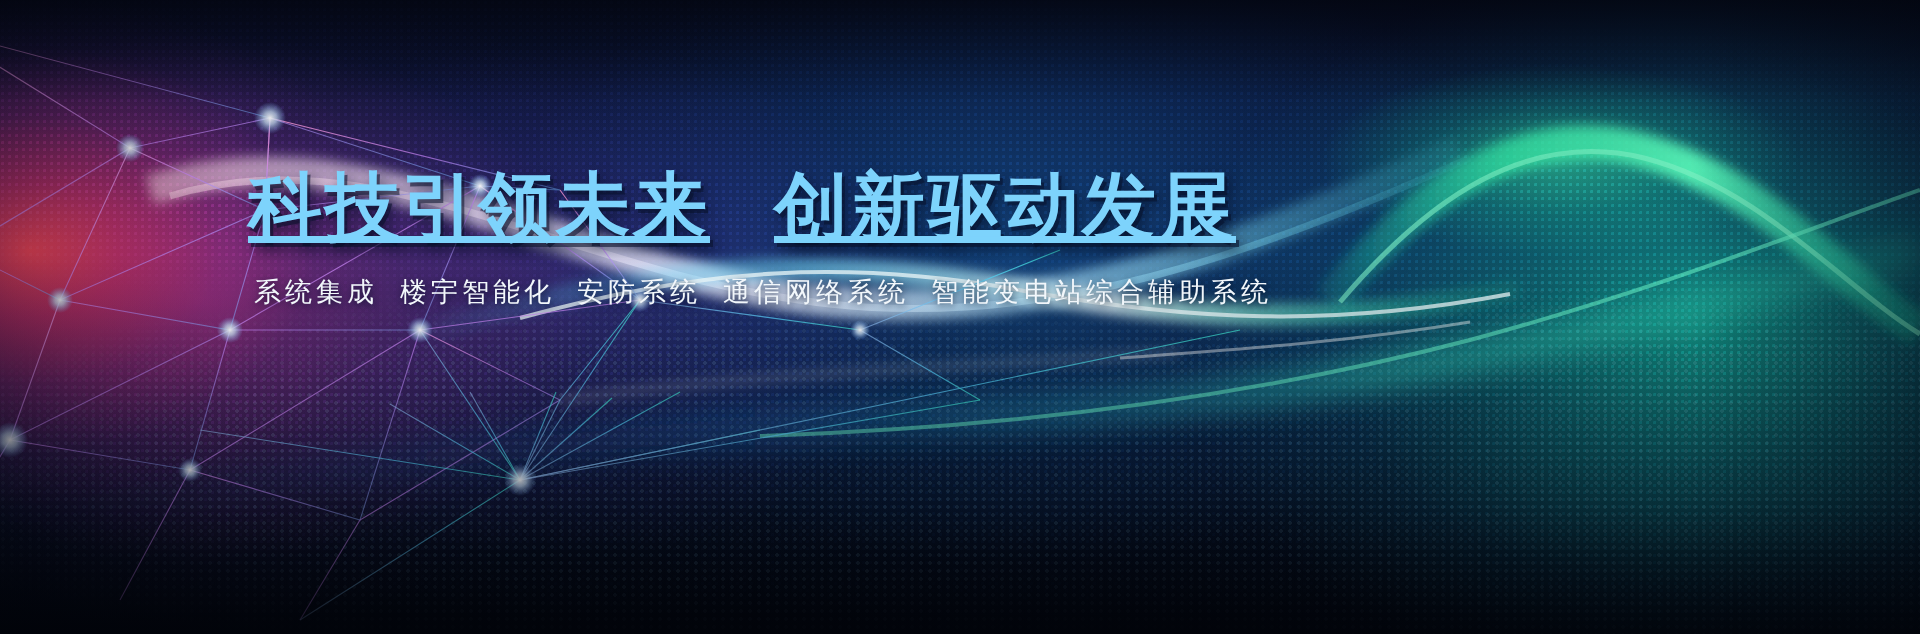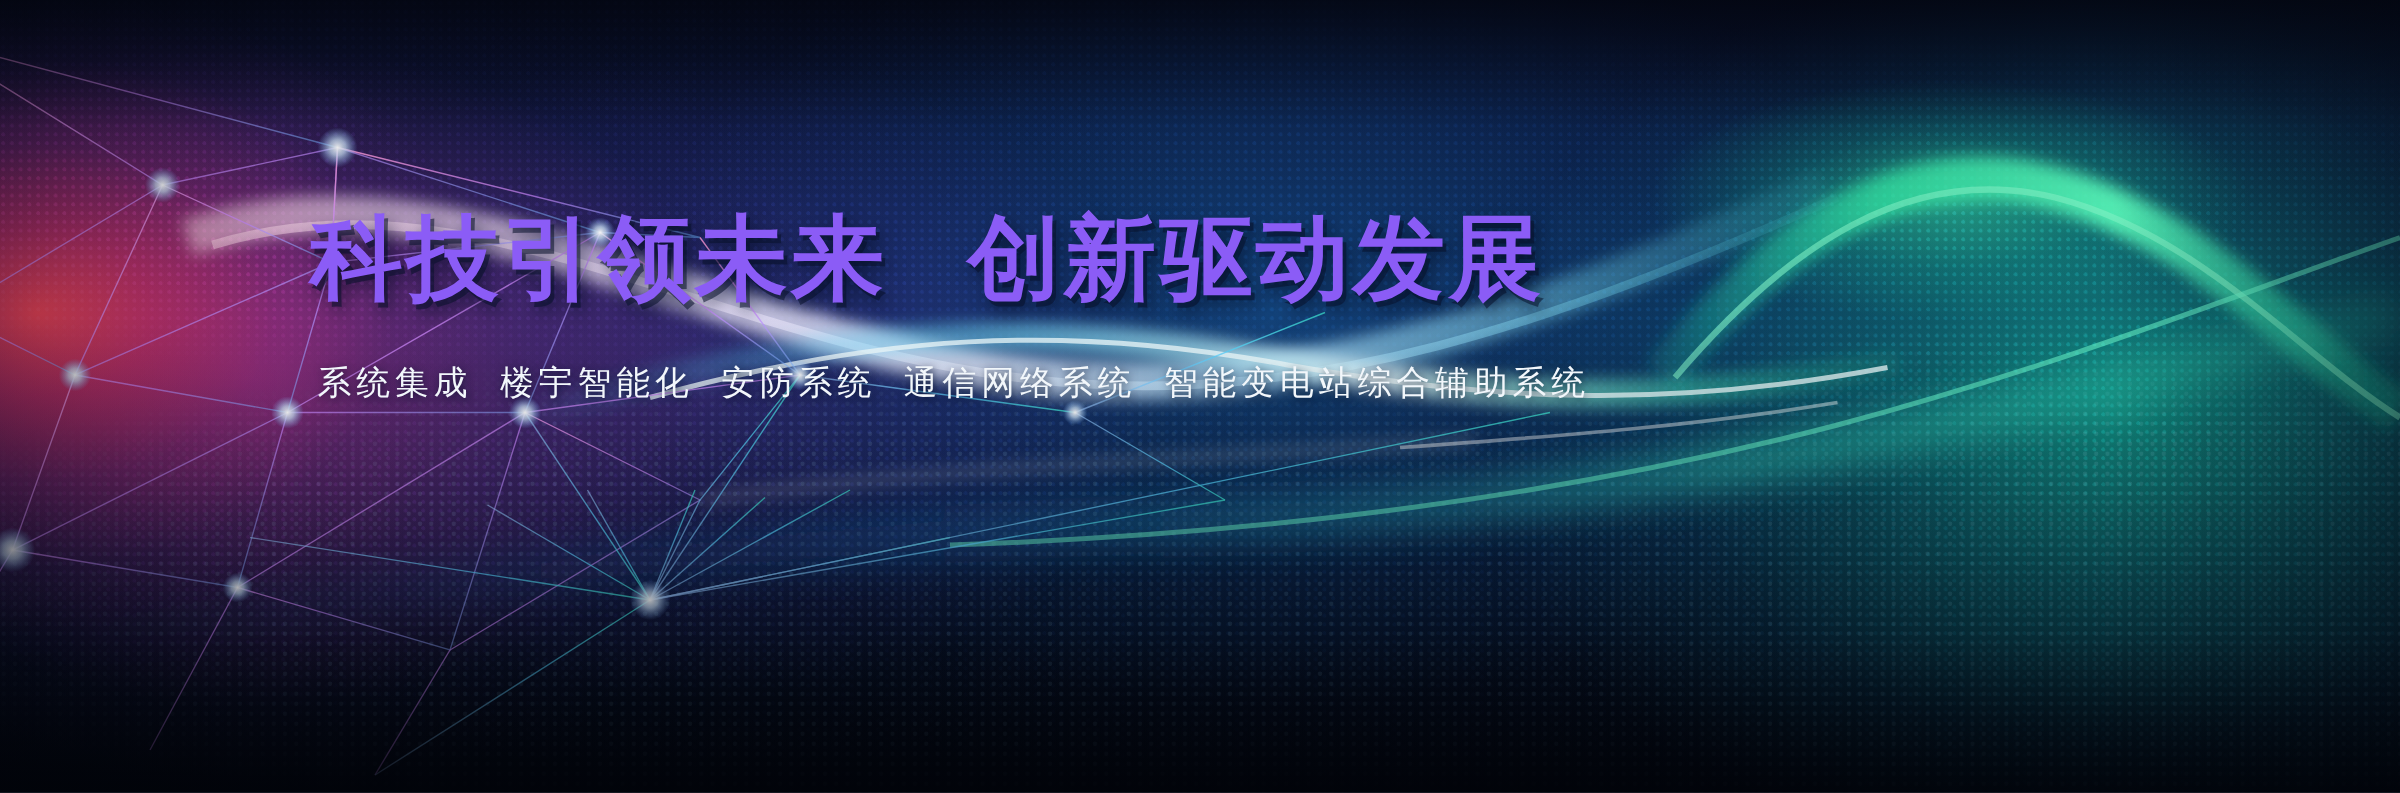--- a/index.html
+++ b/index.html
@@ -132,33 +132,34 @@
 
   
   #content {
     position: absolute;
     left: 248px;
     top: 168px;
     width: 1120px;
     z-index: 40;
   }
   .headline {
-    color: #8b5cf6;
+    color: #7dd3fc;
     font-size: 74px;
     font-weight: bold;
     line-height: 1.06;
     letter-spacing: 3px;
     white-space: nowrap;
     text-shadow:
       3px 4px 0 rgba(8,16,42,0.55),
       5px 7px 14px rgba(0,10,30,0.60);
+    text-decoration: underline;
   }
   .headline .gap { display: inline-block; width: 64px; }
   .subline {
-    margin-top: 42px;
+    margin-top: 28px;
     margin-left: 6px;
     color: #f2f7fb;
     font-size: 27px;
     font-weight: normal;
     letter-spacing: 4px;
     white-space: nowrap;
     text-shadow: 1px 2px 7px rgba(0,14,36,0.75);
   }
   .subline .sep { display: inline-block; width: 22px; }
 </style>

